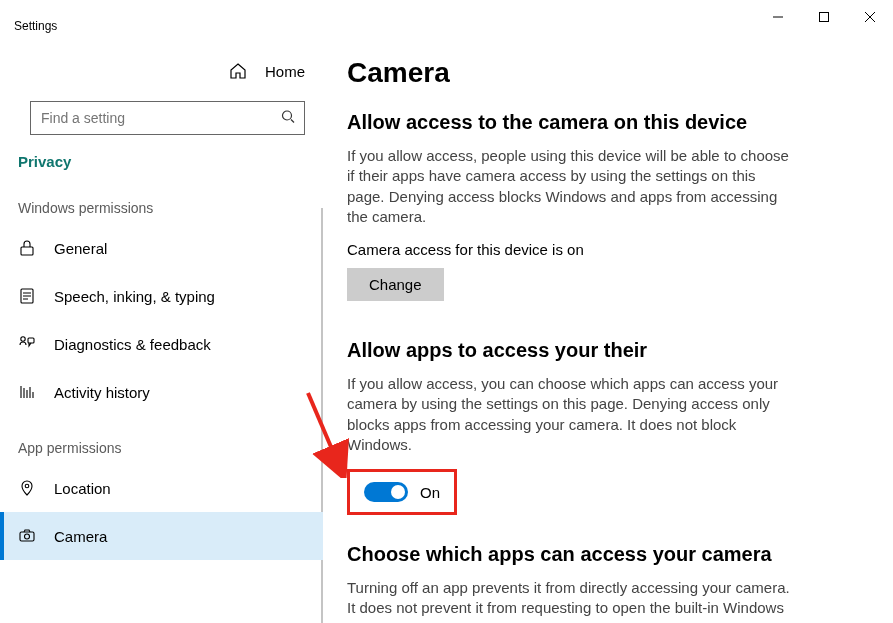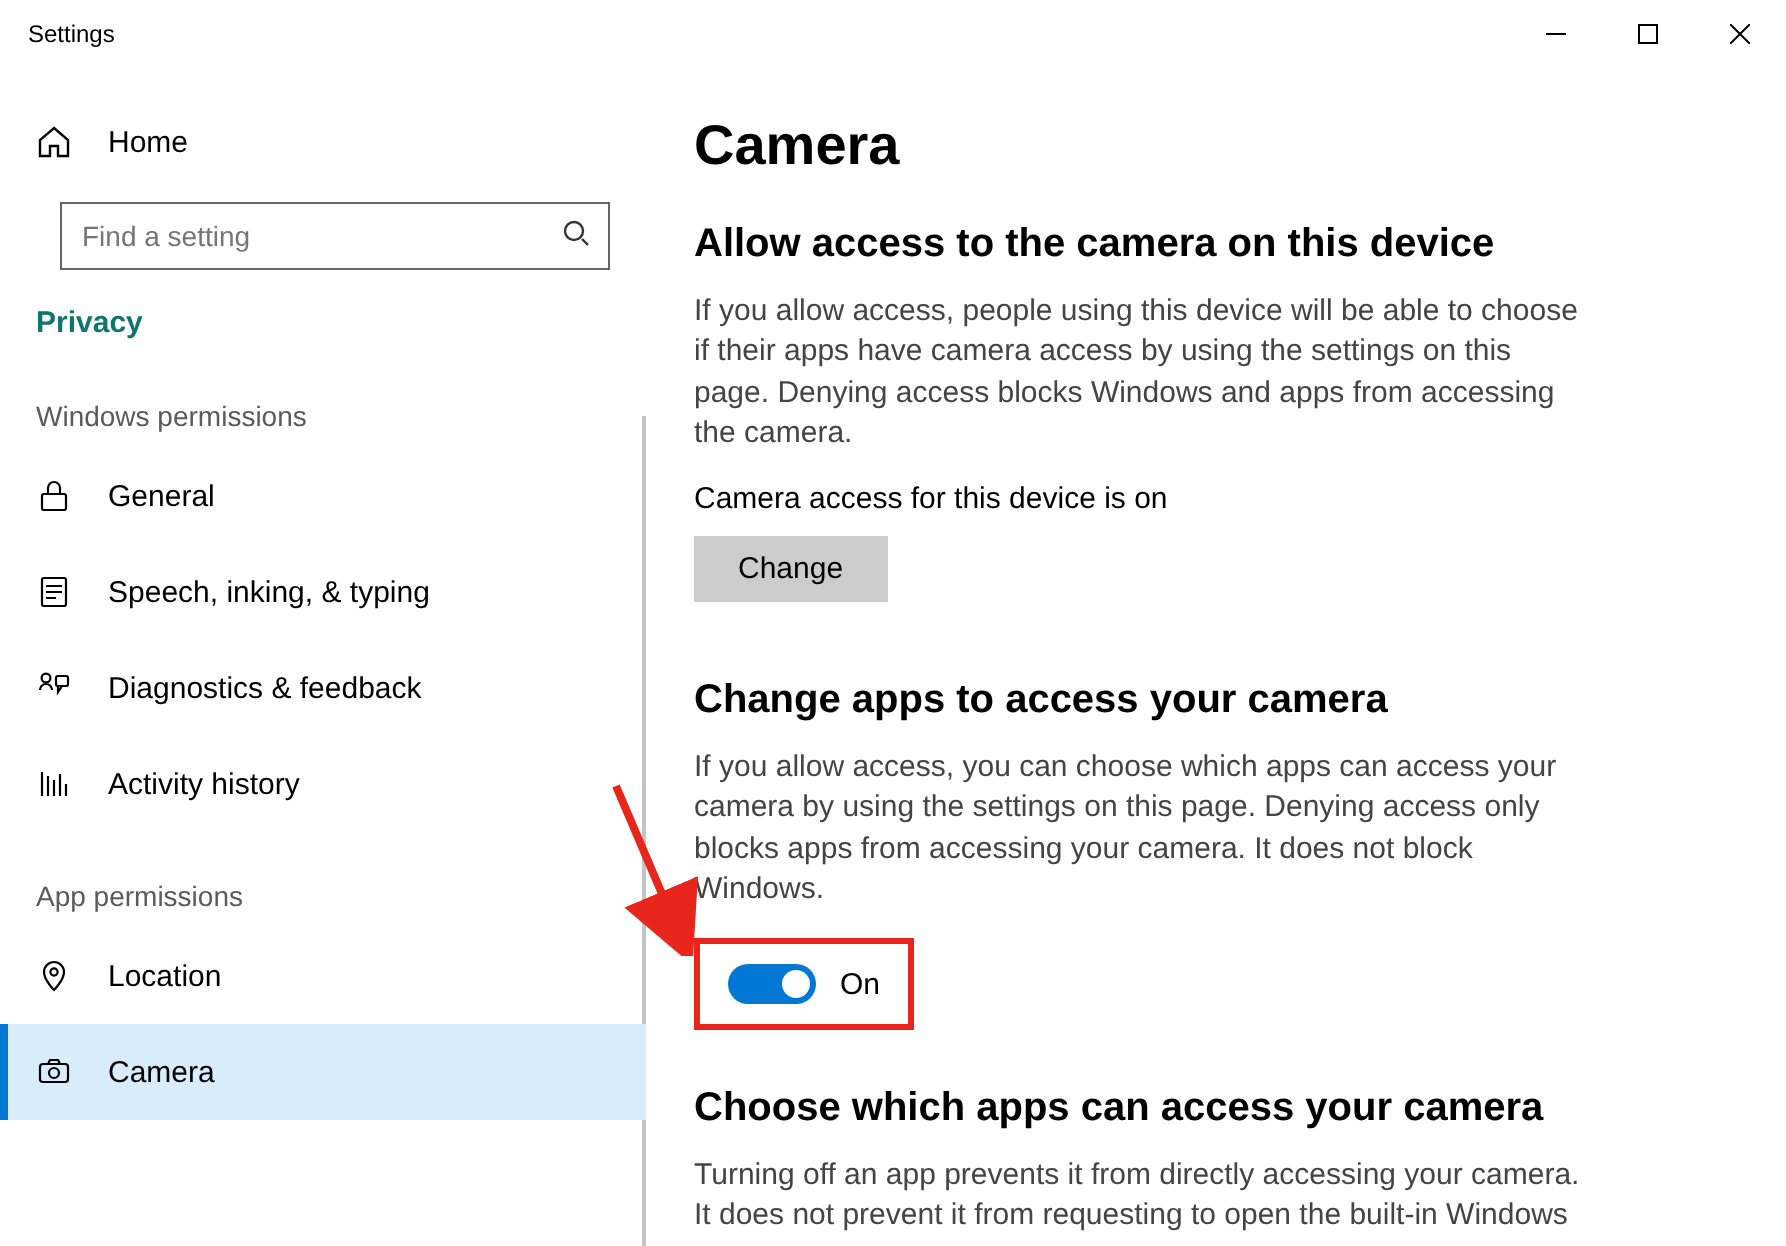--- a/index.html
+++ b/index.html
@@ -9,21 +9,21 @@
   background: #fff;
   color: #000;
   width: 893px;
   height: 623px;
   overflow: hidden;
   position: relative;
 }
 .titlebar {
   height: 33px;
   display: flex;
-  align-items: center;
+  align-items: flex-end;
   justify-content: space-between;
   padding-left: 14px;
   background: #fff;
 }
 .titlebar-title { font-size: 12px; color: #000; }
 .window-controls { display: flex; }
 .window-btn {
   width: 46px;
   height: 33px;
   display: flex;
@@ -38,20 +38,21 @@
   padding-top: 18px;
   position: relative;
 }
 .home-row {
   display: flex;
   align-items: center;
   gap: 18px;
   padding: 0 18px;
   height: 40px;
   cursor: pointer;
+  justify-content: flex-end;
 }
 .home-label { font-size: 15px; }
 .search-wrap { padding: 10px 18px 8px 30px; }
 .search-input {
   width: 100%;
   height: 34px;
   border: 1px solid #666;
   padding: 0 32px 0 10px;
   font-size: 14px;
   background: #fff;
@@ -274,21 +275,21 @@
   <div class="main">
     <h1 class="page-title">Camera</h1>
 
     <h2 class="section-h">Allow access to the camera on this device</h2>
     <p class="desc">If you allow access, people using this device will be able to choose if their apps have camera access by using the settings on this page. Denying access blocks Windows and apps from accessing the camera.</p>
     <p class="status-line">Camera access for this device is on</p>
     <button class="change-btn">Change</button>
 
     <div class="gap-lg"></div>
 
-    <h2 class="section-h">Change apps to access your camera</h2>
+    <h2 class="section-h">Allow apps to access your their</h2>
     <p class="desc">If you allow access, you can choose which apps can access your camera by using the settings on this page. Denying access only blocks apps from accessing your camera. It does not block Windows.</p>
 
     <div class="toggle-wrap">
       <div class="toggle">
         <div class="toggle-knob"></div>
       </div>
       <span class="toggle-label">On</span>
     </div>
 
     <div style="height:28px"></div>

